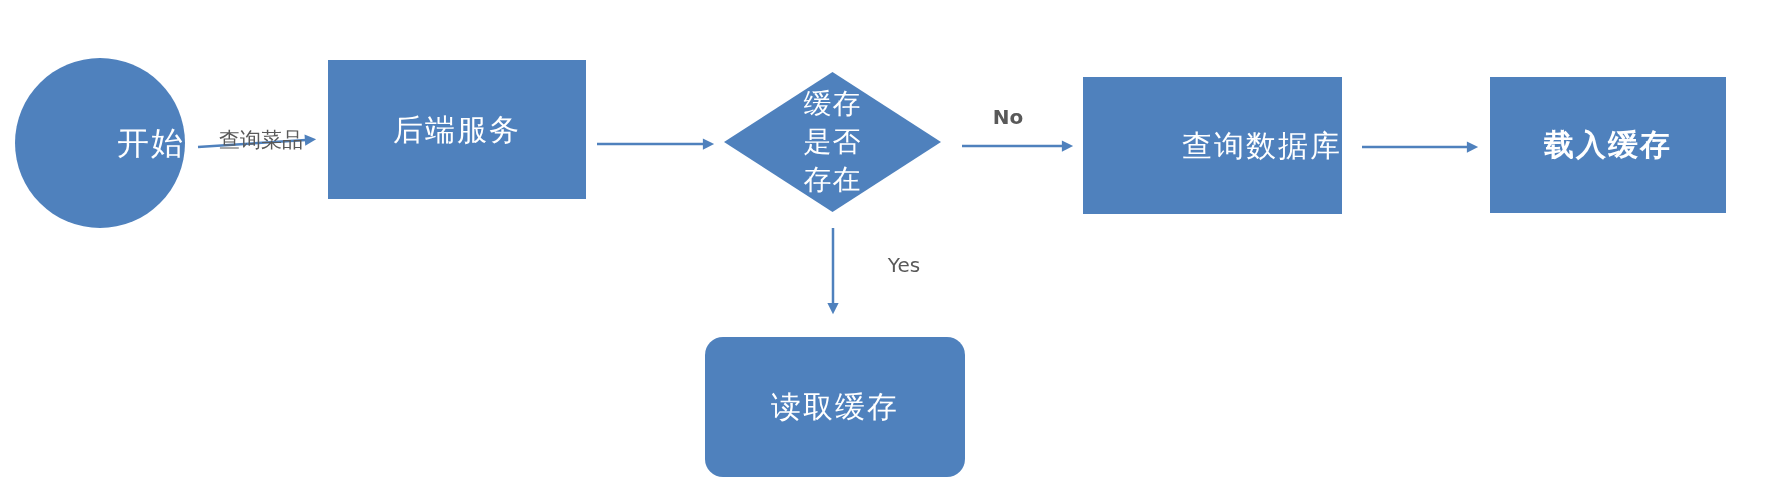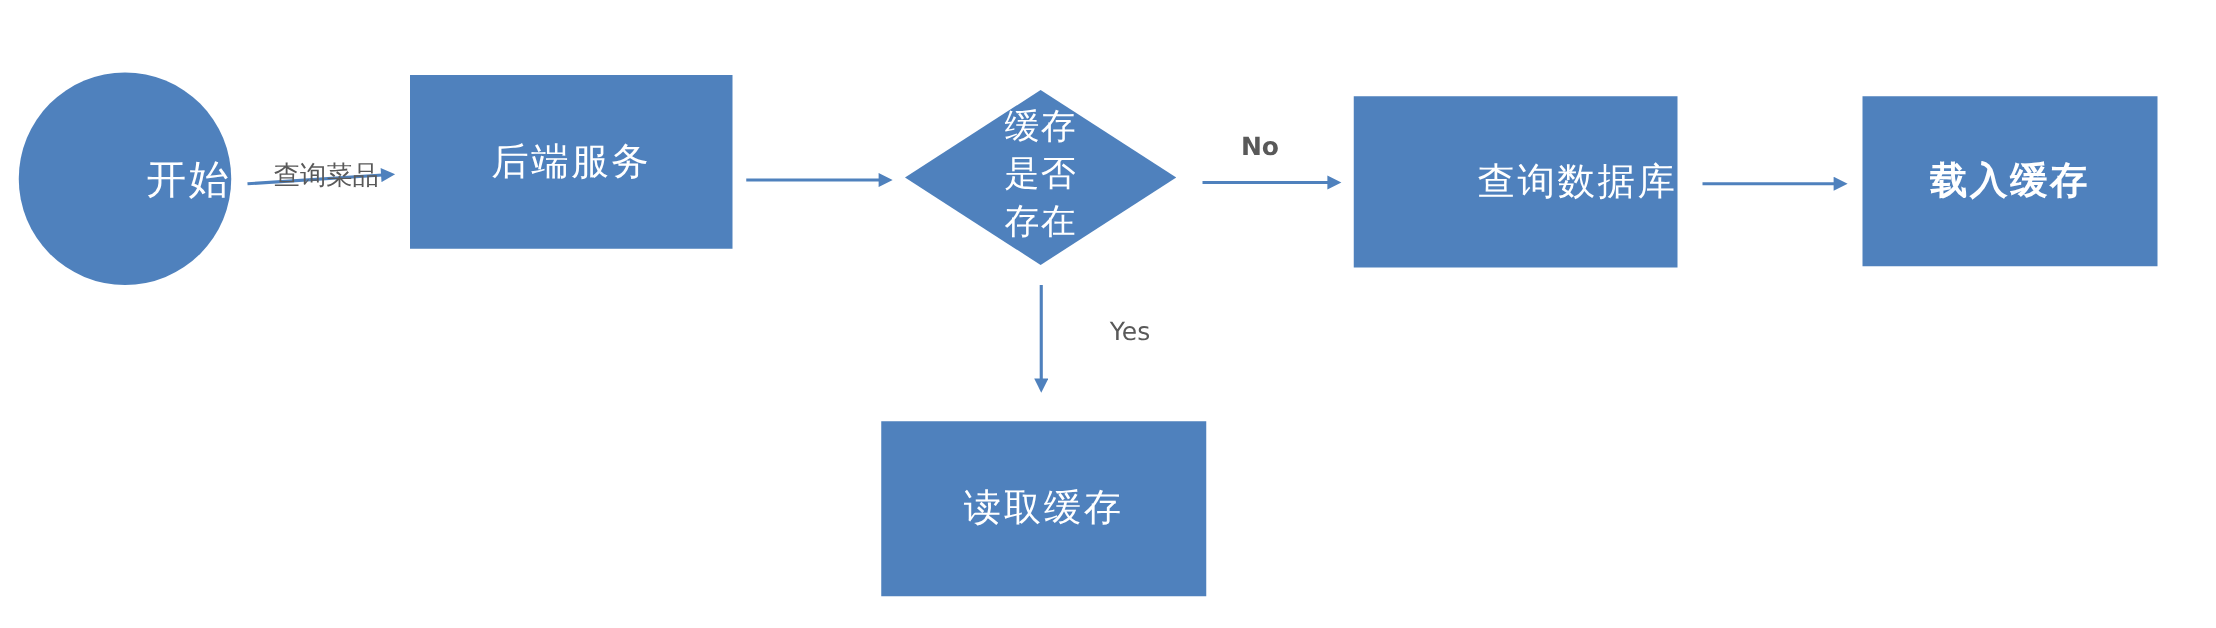--- a/index.html
+++ b/index.html
@@ -54,24 +54,24 @@
     display: flex;
     flex-direction: column;
     align-items: center;
     justify-content: center;
     font-size: 28px;
     line-height: 38px;
     letter-spacing: 1px;
   }
   .node-start      { left: 15px;   top: 58px;  width: 170px; height: 170px; justify-content: flex-end; }
   .node-backend    { left: 328px;  top: 60px;  width: 258px; height: 139px; }
-  .node-cache      { left: 724px;  top: 72px;  width: 217px; height: 140px; font-family: Liberation Mono, monospace; }
+  .node-cache      { left: 724px;  top: 72px;  width: 217px; height: 140px; }
   .node-querydb    { left: 1083px; top: 77px;  width: 259px; height: 137px; justify-content: flex-end; }
   .node-loadcache  { left: 1490px; top: 77px;  width: 236px; height: 136px; font-weight: bold; }
-  .node-readcache  { left: 705px;  top: 337px; width: 260px; height: 140px; }
+  .node-readcache  { left: 705px;  top: 337px; width: 260px; height: 140px; border-radius: 18px; }
   .edge-label {
     position: absolute;
     color: #595959;
     font-size: 21px;
     text-align: center;
     white-space: nowrap;
   }
   .label-query { left: 196px; top: 102px; width: 130px; margin-top: 24px; }
   .label-no    { left: 978px; top: 105px; width: 60px;  font-size: 20px; font-weight: bold; }
   .label-yes   { left: 834px; top: 253px; width: 60px;  font-size: 20px; margin-left: 40px; }

